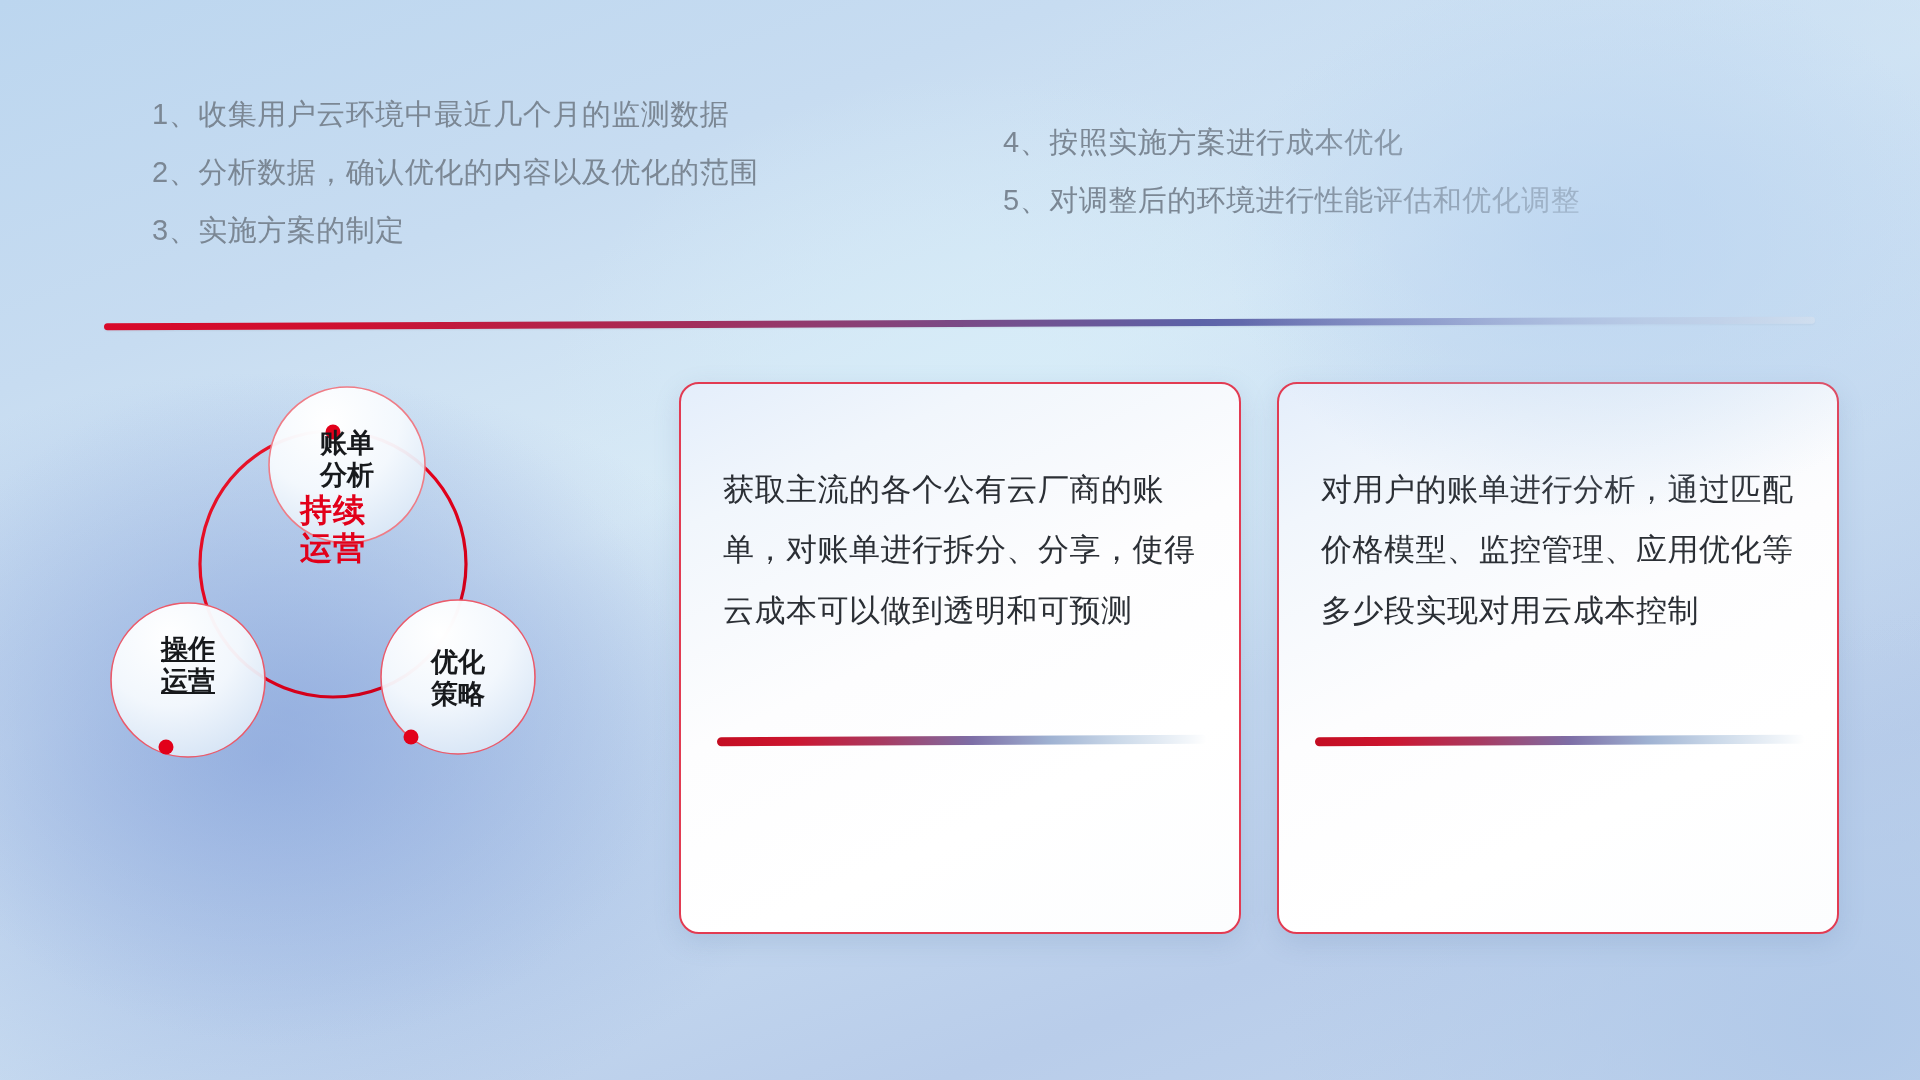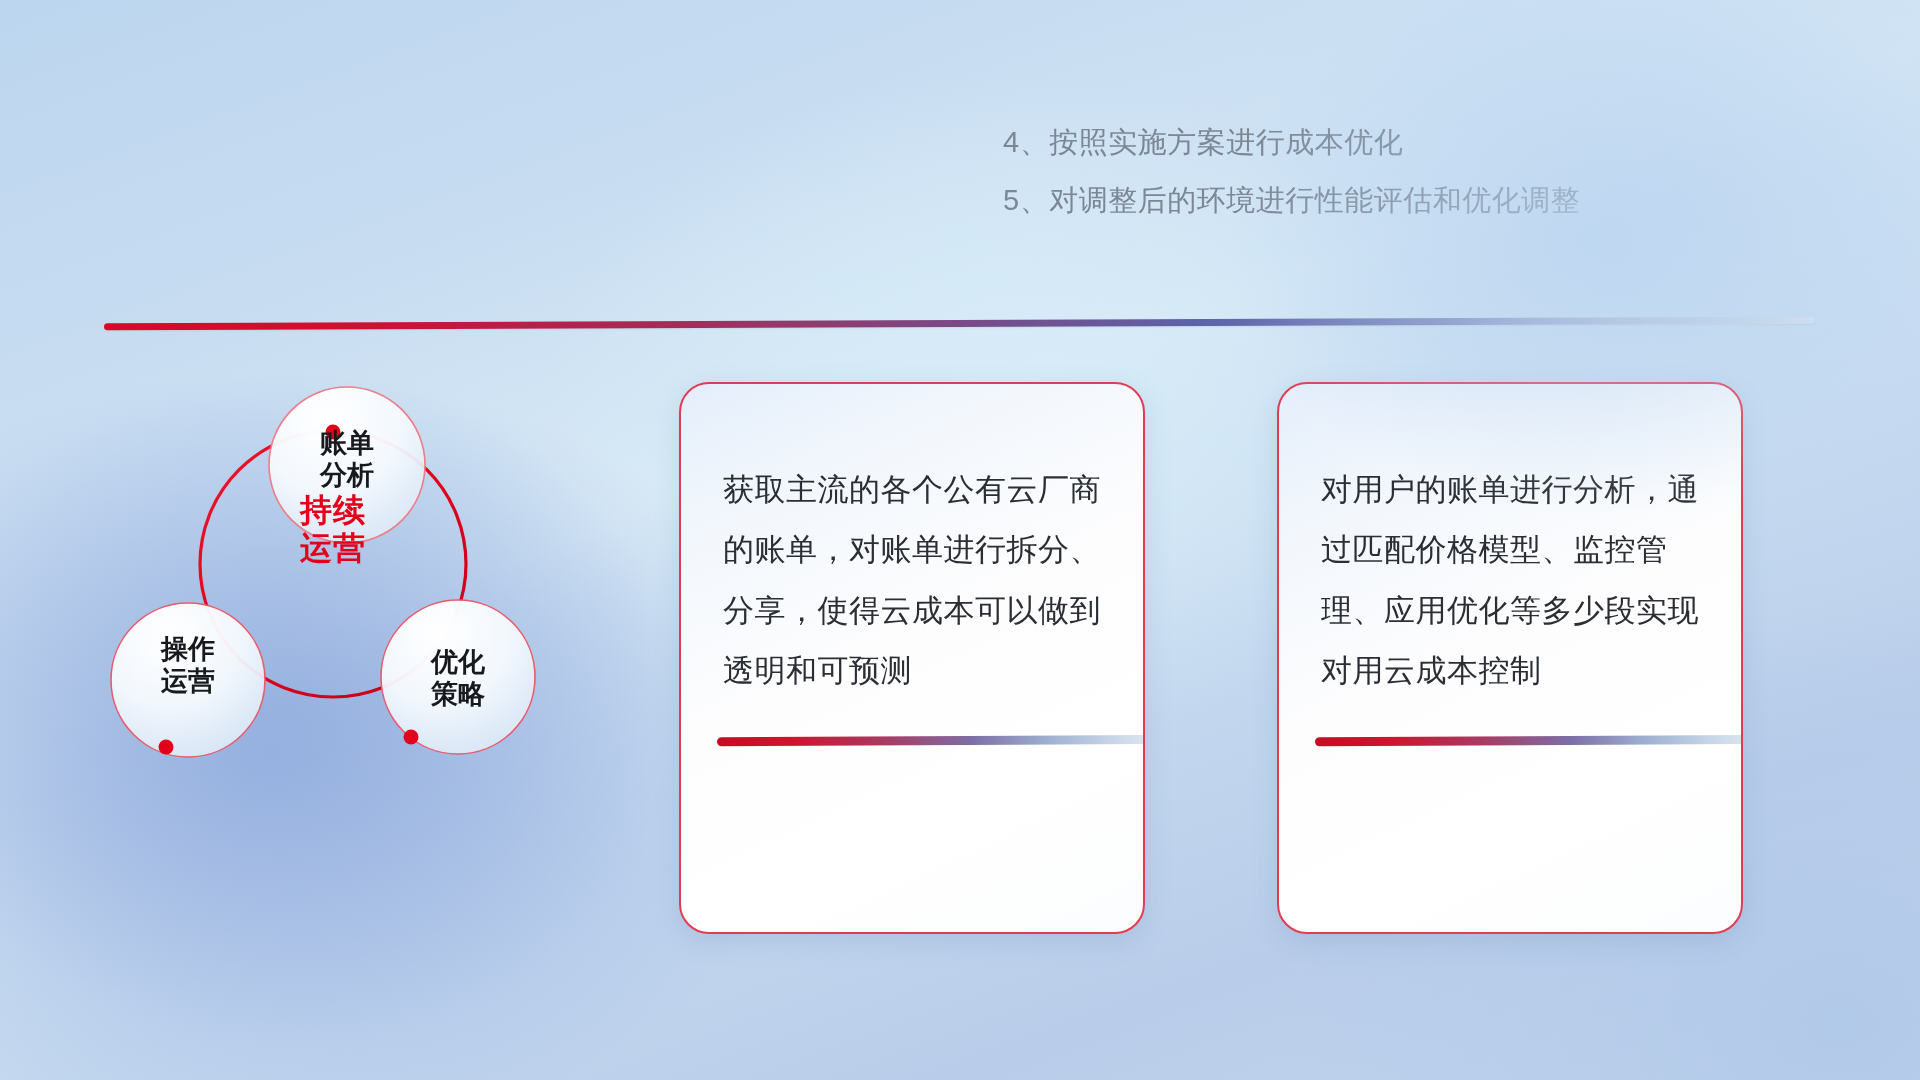--- a/index.html
+++ b/index.html
@@ -92,30 +92,30 @@
     font-size: 27px;
     color: #17191c;
   }
   .venn-label.center {
     font-size: 32px;
     color: #e2001a;
     letter-spacing: 1px;
   }
   #lbl-top    { left: 222px; top: 73px;  width: 110px; text-align: center; }
   #lbl-center { left: 183px; top: 137px; width: 160px; }
-  #lbl-left   { left: 63px;  top: 279px; width: 110px; }
+  #lbl-left   { left: 63px;  top: 279px; width: 110px; text-decoration: underline; }
   #lbl-right  { left: 333px; top: 292px; width: 110px; }
 
   
   .card {
     position: absolute;
     top: 382px;
-    width: 466px;
+    width: 562px;
     height: 552px;
-    border-radius: 30px;
+    border-radius: 20px;
     border: 2px solid #e23b52;
     background: linear-gradient(155deg, #e4eefb 0%, #f1f6fc 18%, #fdfdfe 46%, #ffffff 72%, #fcfdfe 100%);
     box-shadow: 0 8px 26px rgba(90,120,165,0.18);
     box-sizing: border-box;
     overflow: hidden;
   }
   #card-1 { left: 679px; }
   #card-2 { left: 1277px; }
 
   .card-body {
@@ -150,20 +150,25 @@
     font-weight: bold;
     color: #111418;
     letter-spacing: 2px;
   }
 </style>
 </head>
 <body>
 
 <div id="stage">
 
+  <div class="bullets" id="bullets-left">
+    <div class="line">1、收集用户云环境中最近几个月的监测数据</div>
+    <div class="line">2、分析数据，确认优化的内容以及优化的范围</div>
+    <div class="line">3、实施方案的制定</div>
+  </div>
 
   <div class="bullets" id="bullets-right">
     <div class="line">4、按照实施方案进行成本优化</div>
     <div class="line">5、对调整后的环境进行性能评估和优化调整</div>
   </div>
 
   <div id="divider"></div>
 
   <div id="venn">
     <svg width="520" height="460" viewBox="0 0 520 460">

